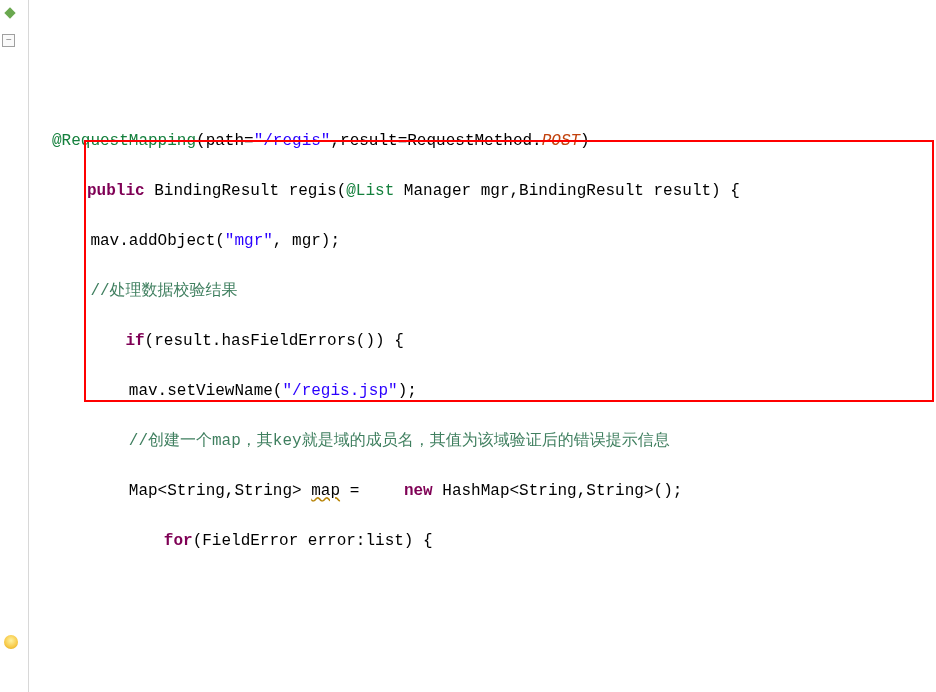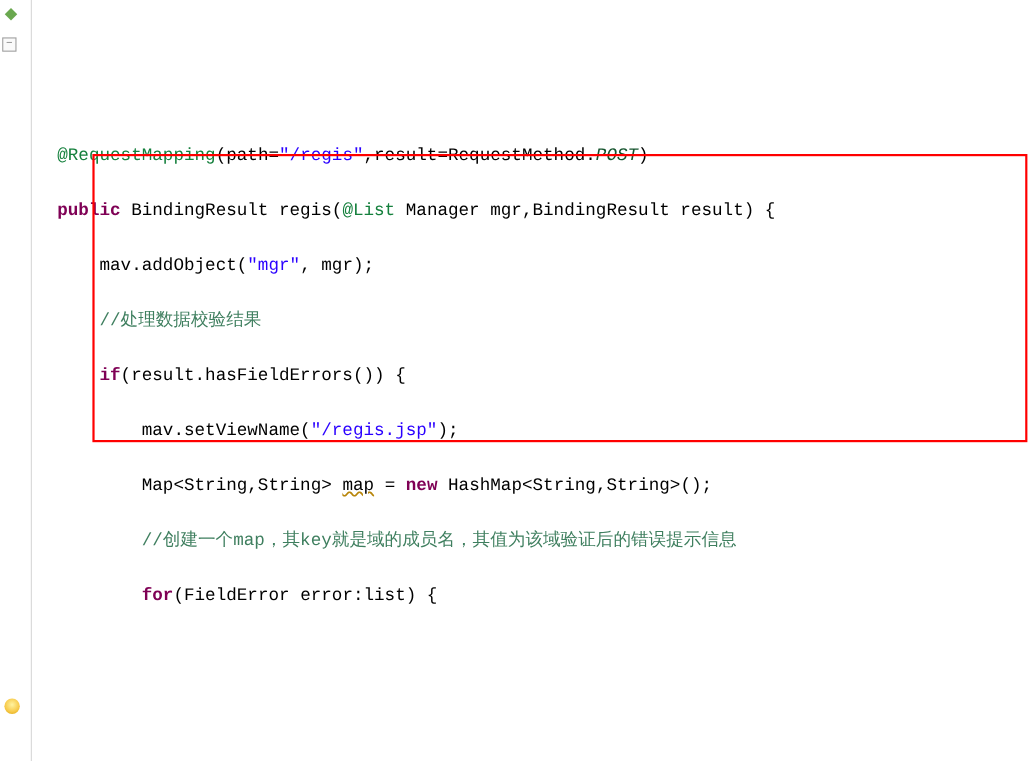--- a/index.html
+++ b/index.html
@@ -25,24 +25,24 @@
     width: 28px;
     height: 100%;
     background: #ffffff;
     border-right: 1px solid #d8d8d8;
   }
   .code {
     margin-left: 28px;
     padding-left: 24px;
   }
   .line { display: block; }
-  .kw   { color: #7F0055; font-weight: bold; }   
+  .kw   { color: #7F0055; font-weight: bold; margin-left: 35px; }   
   .ann  { color: #15803d; }                       
   .str  { color: #2A00FF; }                       
-  .cst  { color: #14532d; font-style: italic; margin-top: 30px; }   
+  .cst  { color: #c2410c; font-style: italic; margin-top: 30px; }   
   .cmt  { color: #3F7F5F; }                       
   
   .warn {
     text-decoration-line: underline;
     text-decoration-style: wavy;
     text-decoration-color: #B8860B;
   }
   
   .red-box {
     position: absolute;
@@ -89,22 +89,22 @@
     <span class="bulb" style="top:635px;"></span>
   </div>
 
   <div class="code">
 <span class="line"><span class="ann">@RequestMapping</span><span>(path=</span><span class="str">"/regis"</span><span>,result=RequestMethod.</span><span class="cst">POST</span><span>)</span></span>
 <span class="line"><span class="kw">public</span><span> BindingResult regis(</span><span class="ann">@List</span><span> Manager mgr,BindingResult result) {</span></span>
 <span class="line">    <span>mav.addObject(</span><span class="str">"mgr"</span><span>, mgr);</span></span>
 <span class="line">    <span class="cmt">//处理数据校验结果</span></span>
 <span class="line">    <span class="kw">if</span><span>(result.hasFieldErrors()) {</span></span>
 <span class="line">        <span>mav.setViewName(</span><span class="str">"/regis.jsp"</span><span>);</span></span>
+<span class="line">        <span class="cmt">//创建一个map，其key就是域的成员名，其值为该域验证后的错误提示信息</span></span>
 <span class="line">        <span>Map&lt;String,String&gt; </span><span class="warn">map</span><span> = </span><span class="kw">new</span><span> HashMap&lt;String,String&gt;();</span></span>
-<span class="line">        <span class="cmt">//创建一个map，其key就是域的成员名，其值为该域验证后的错误提示信息</span></span>
 <span class="line">        <span class="kw">for</span><span>(FieldError error:list) {</span></span>
 
 
 
 
 
 
 
 
 

